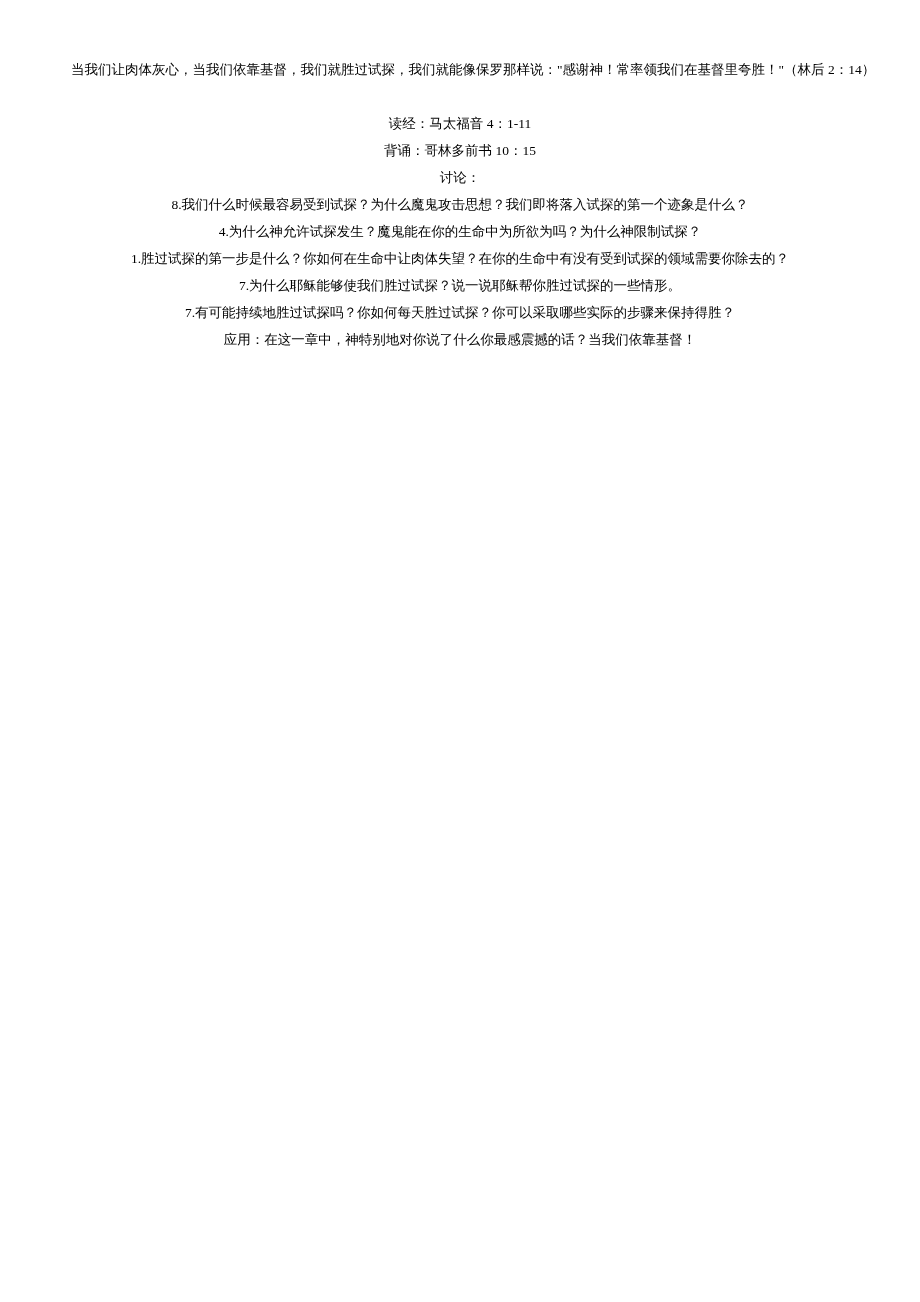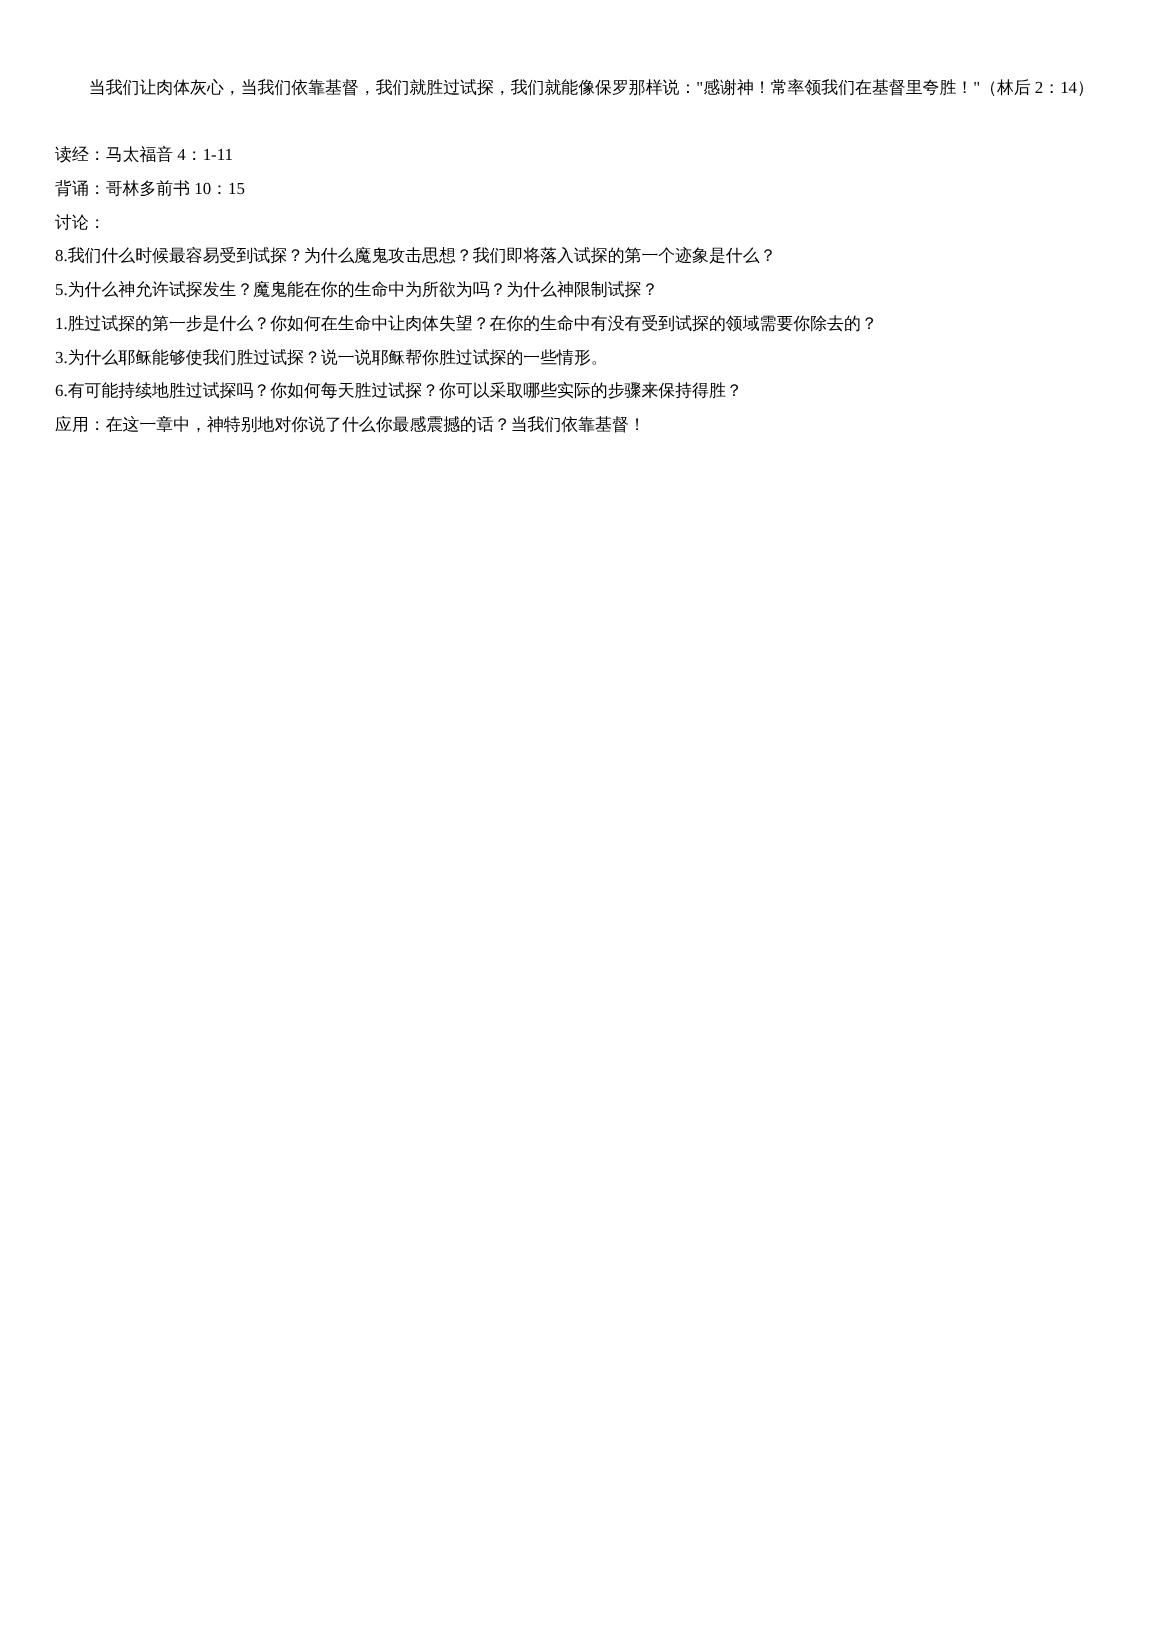--- a/index.html
+++ b/index.html
@@ -13,20 +13,21 @@
       width: 920px;
       box-sizing: border-box;
     }
     .paragraph {
       text-indent: 2em;
       margin: 0;
     }
     .no-indent {
       text-indent: 0;
       margin: 0;
+      text-align: center;
     }
     .section-break {
       height: 27px;
     }
   </style>
 </head>
 <body>
 
 <p class="paragraph">当我们让肉体灰心，当我们依靠基督，我们就胜过试探，我们就能像保罗那样说："感谢神！常率领我们在基督里夸胜！"（林后 2：14）</p>
 
@@ -36,20 +37,20 @@
   <span>读经：</span><span>马太福音 4：1-11</span>
 </p>
 
 <p class="no-indent">
   <span>背诵：</span><span>哥林多前书 10：15</span>
 </p>
 
 <p class="no-indent">讨论：</p>
 
 <p class="no-indent">8.我们什么时候最容易受到试探？为什么魔鬼攻击思想？我们即将落入试探的第一个迹象是什么？</p>
-<p class="no-indent">5.为什么神允许试探发生？魔鬼能在你的生命中为所欲为吗？为什么神限制试探？</p>
+<p class="no-indent">4.为什么神允许试探发生？魔鬼能在你的生命中为所欲为吗？为什么神限制试探？</p>
 <p class="no-indent">1.胜过试探的第一步是什么？你如何在生命中让肉体失望？在你的生命中有没有受到试探的领域需要你除去的？</p>
-<p class="no-indent">3.为什么耶稣能够使我们胜过试探？说一说耶稣帮你胜过试探的一些情形。</p>
-<p class="no-indent">6.有可能持续地胜过试探吗？你如何每天胜过试探？你可以采取哪些实际的步骤来保持得胜？</p>
+<p class="no-indent">7.为什么耶稣能够使我们胜过试探？说一说耶稣帮你胜过试探的一些情形。</p>
+<p class="no-indent">7.有可能持续地胜过试探吗？你如何每天胜过试探？你可以采取哪些实际的步骤来保持得胜？</p>
 
 <p class="no-indent">
   <span>应用：</span><span>在这一章中，神特别地对你说了什么你最感震撼的话？当我们依靠基督！</span>
 </p>
 
 </body></html>

